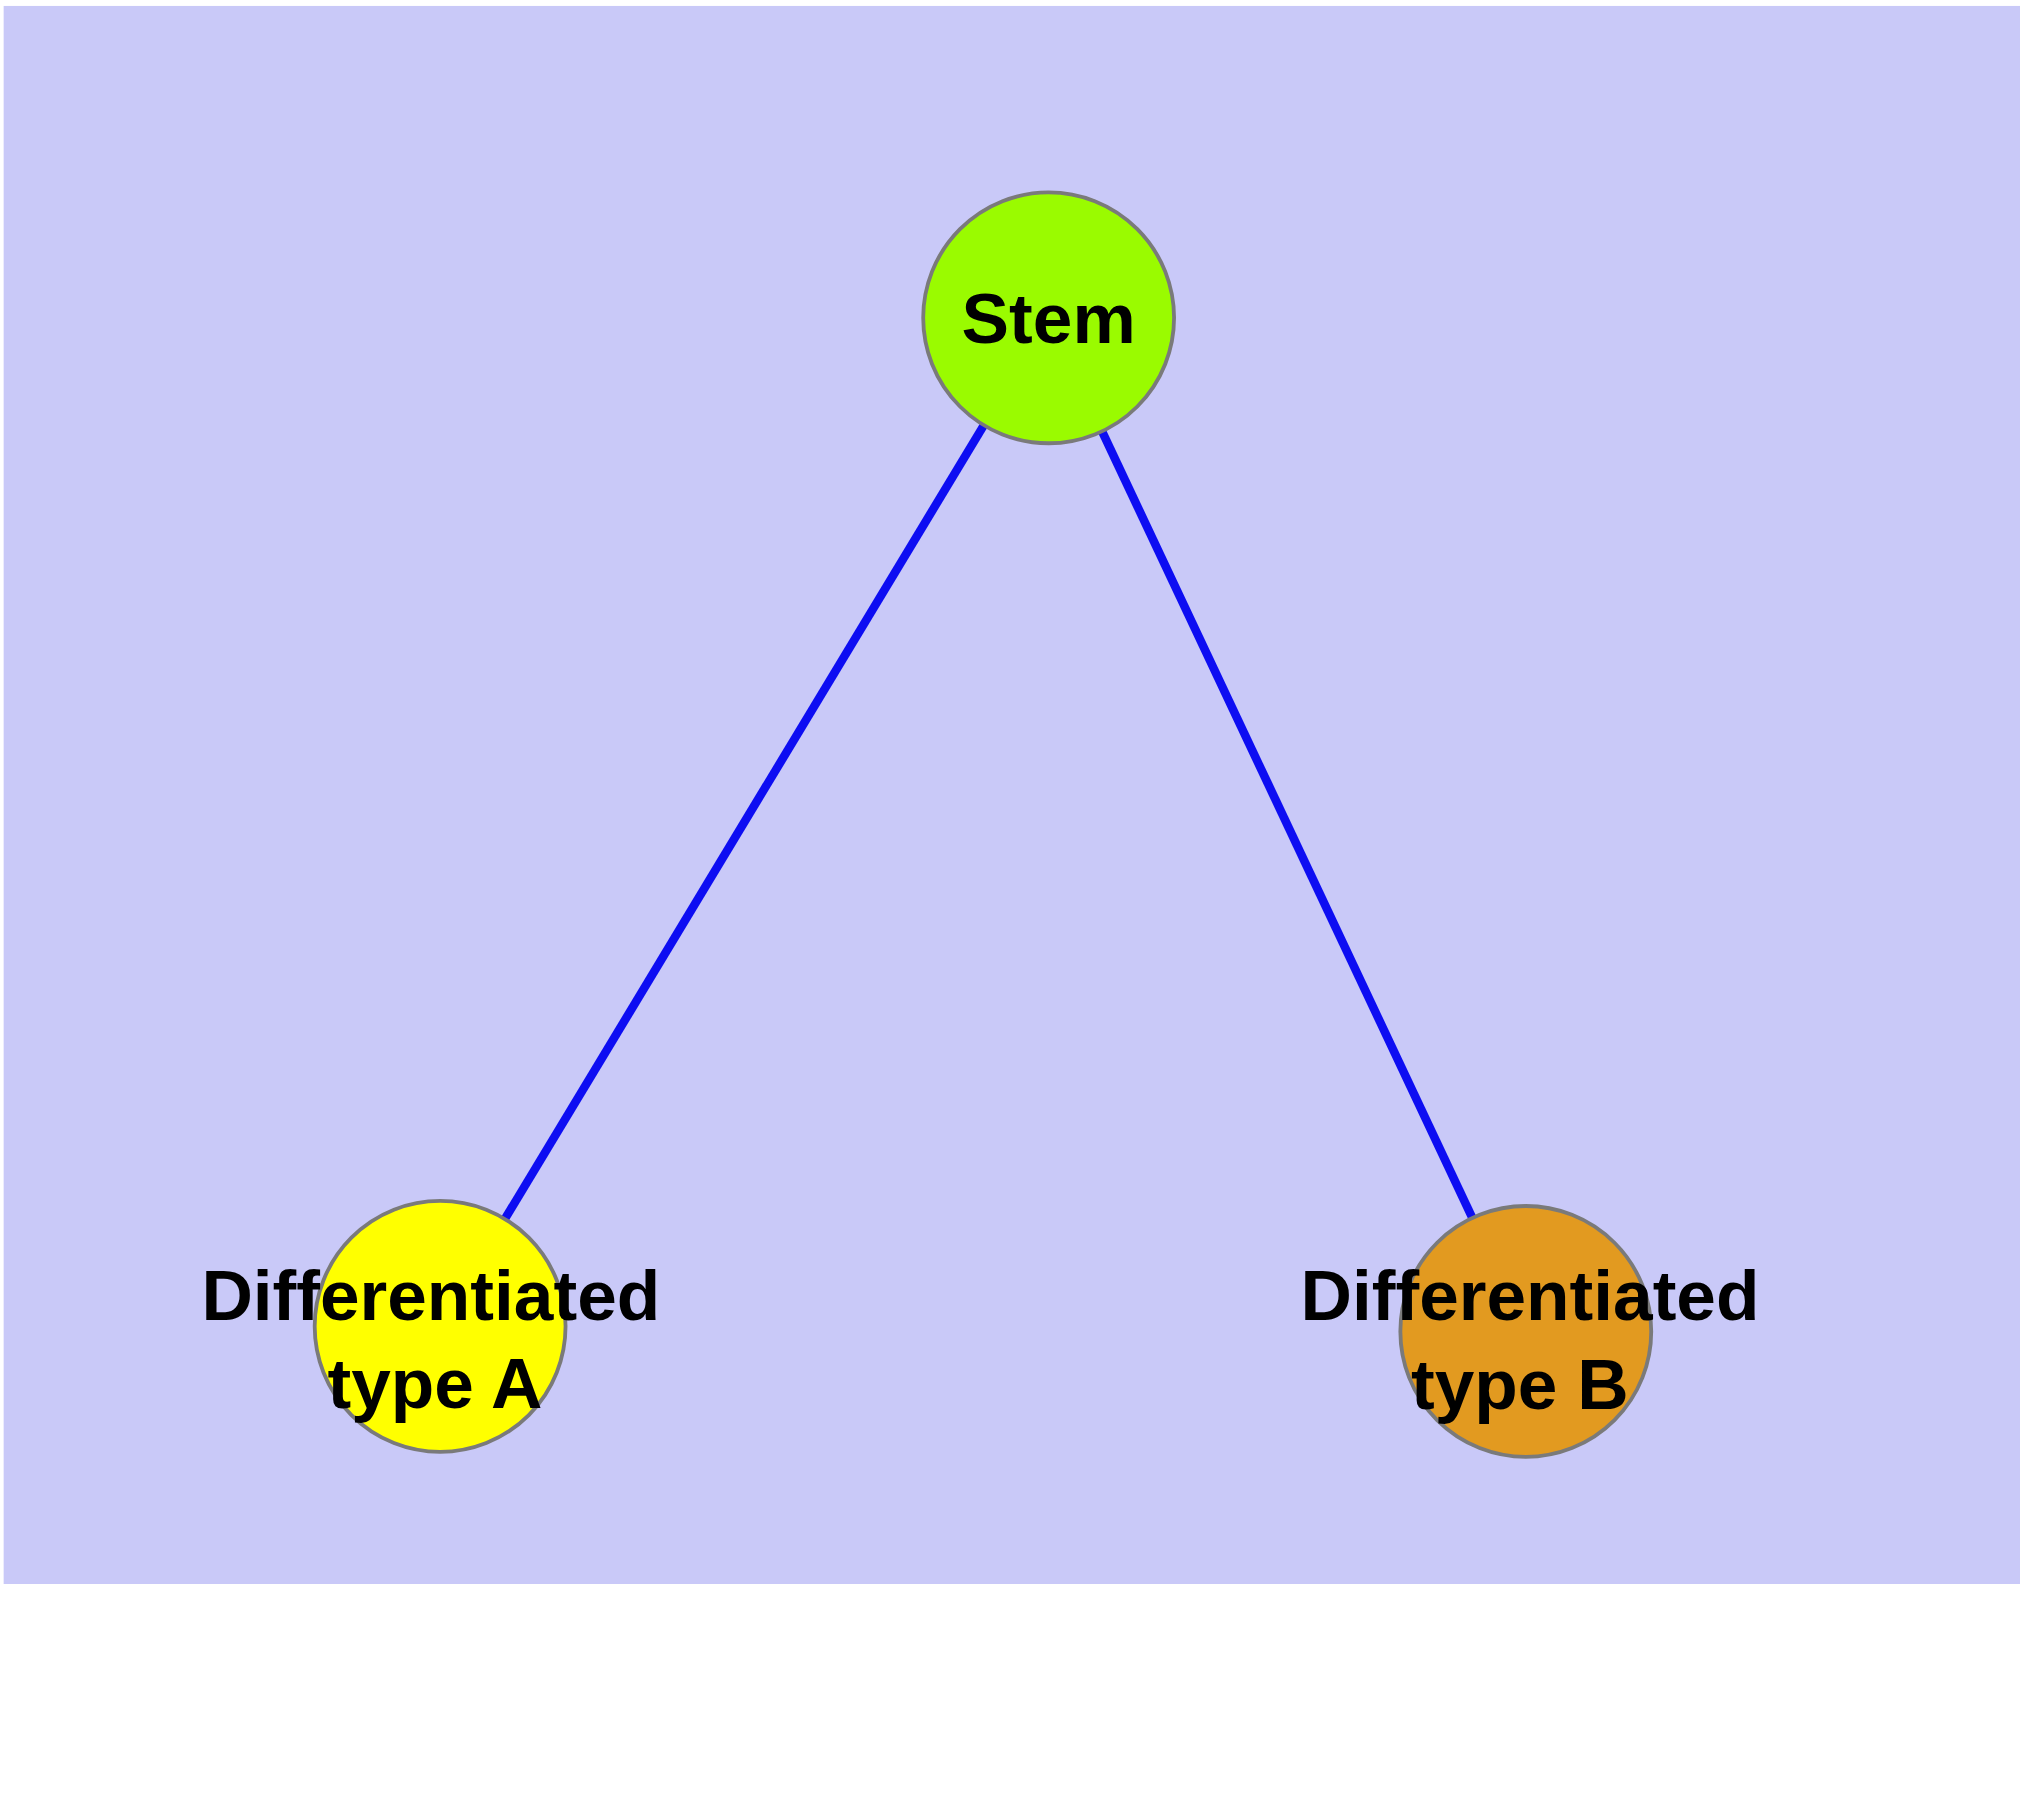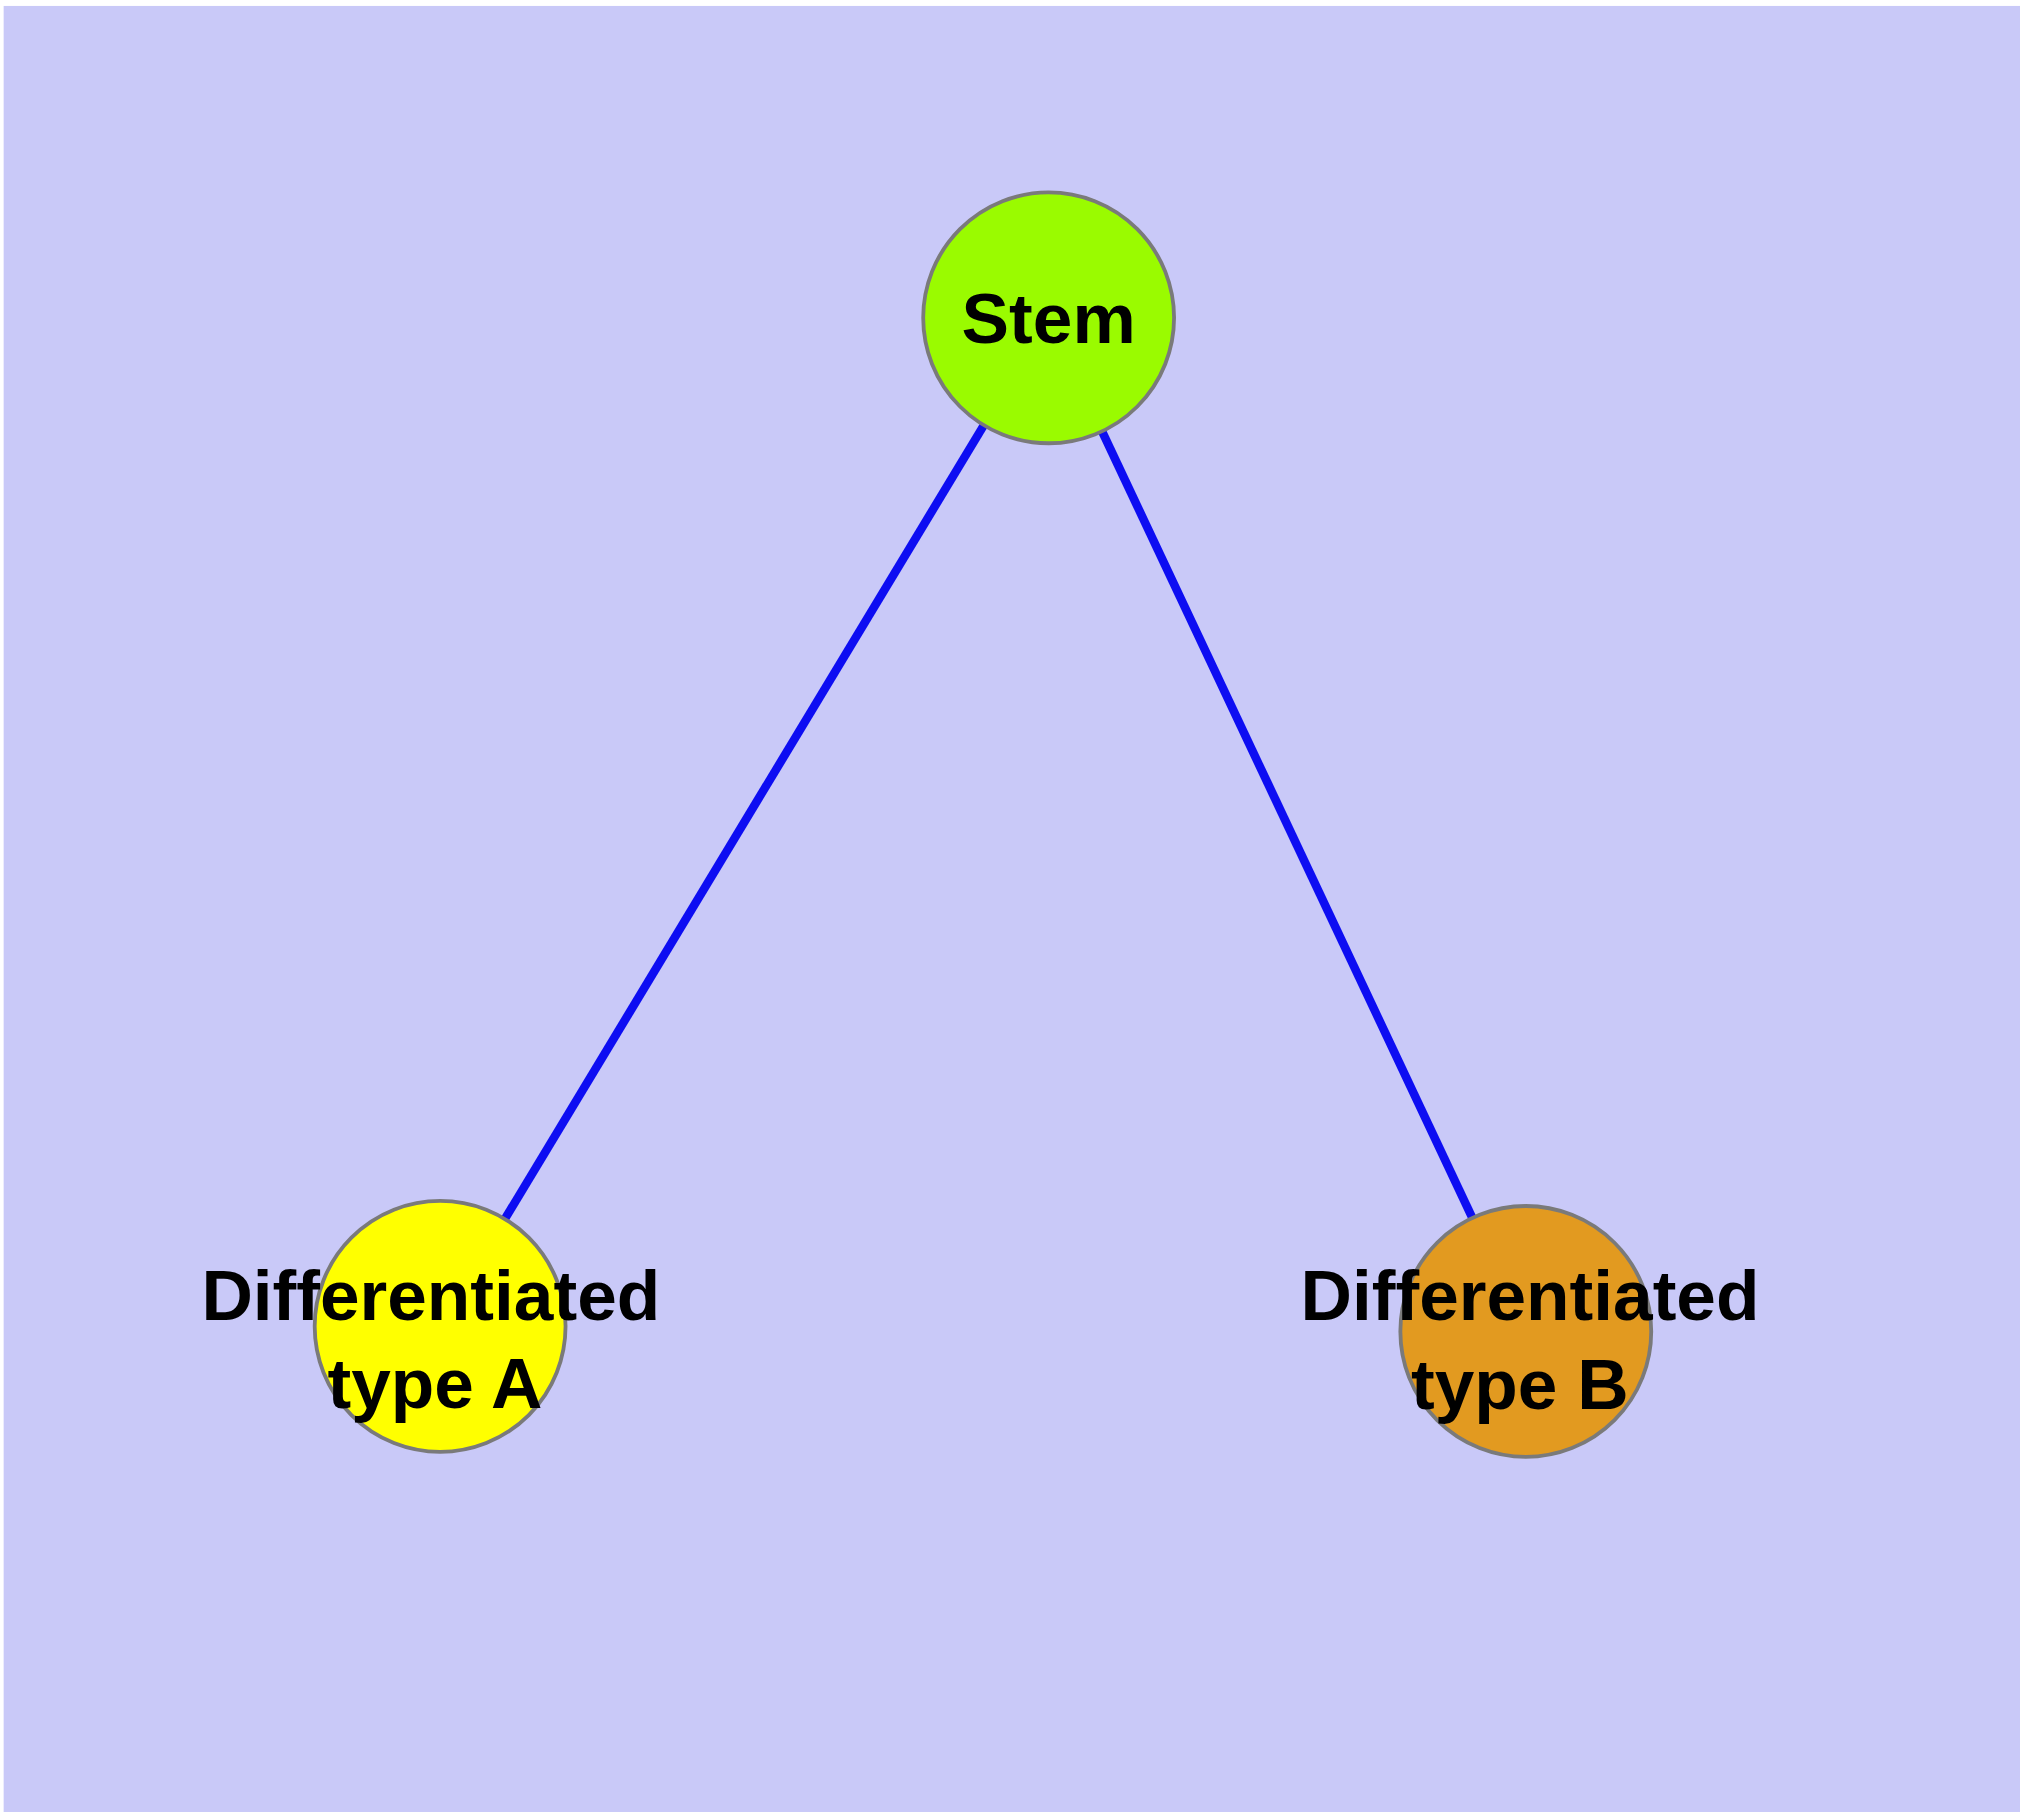--- a/index.html
+++ b/index.html
@@ -4,21 +4,21 @@
 <style>
   html, body {
     margin: 0;
     padding: 0;
     background: #ffffff;
     font-family: "Liberation Sans", sans-serif;
   }
   .canvas-wrap {
     position: relative;
     width: 2021px;
-    height: 1812px;
+    height: 1584px;
     overflow: hidden;
   }
   svg { display: block; }
   .edge {
     fill: none;
     stroke-width: 10;
     stroke-linecap: butt;
   }
   .node-circle {
     stroke-width: 4.5;

